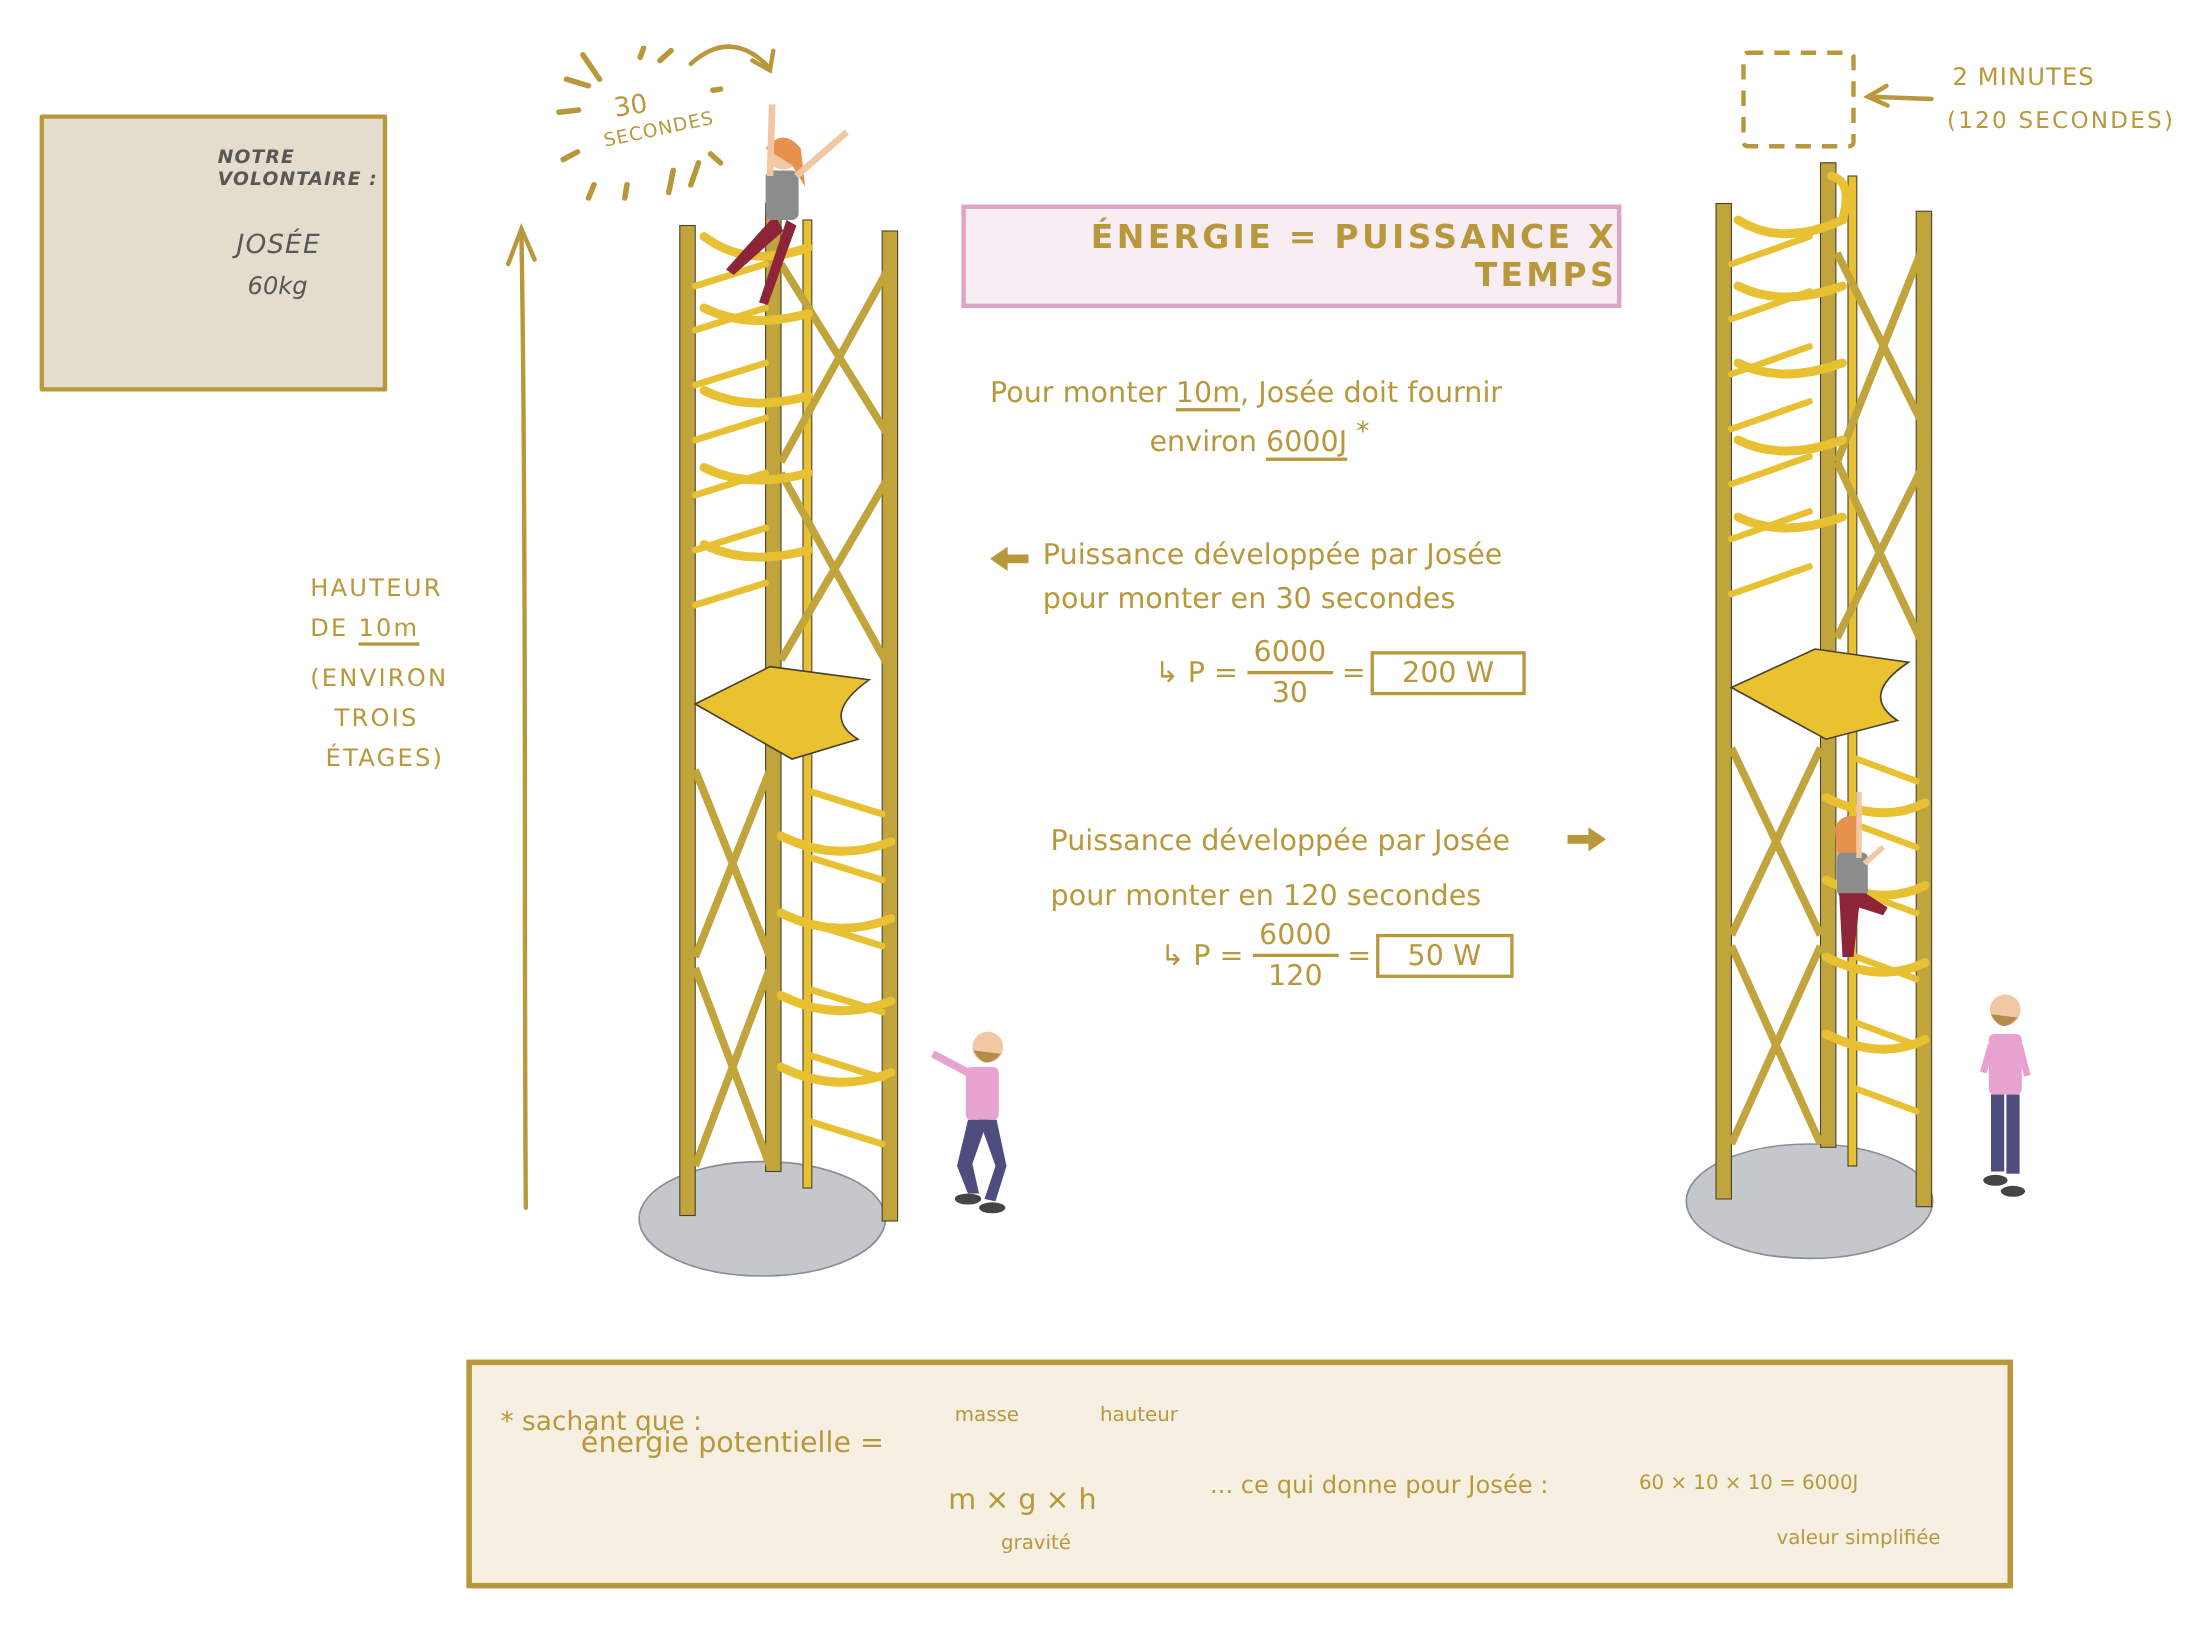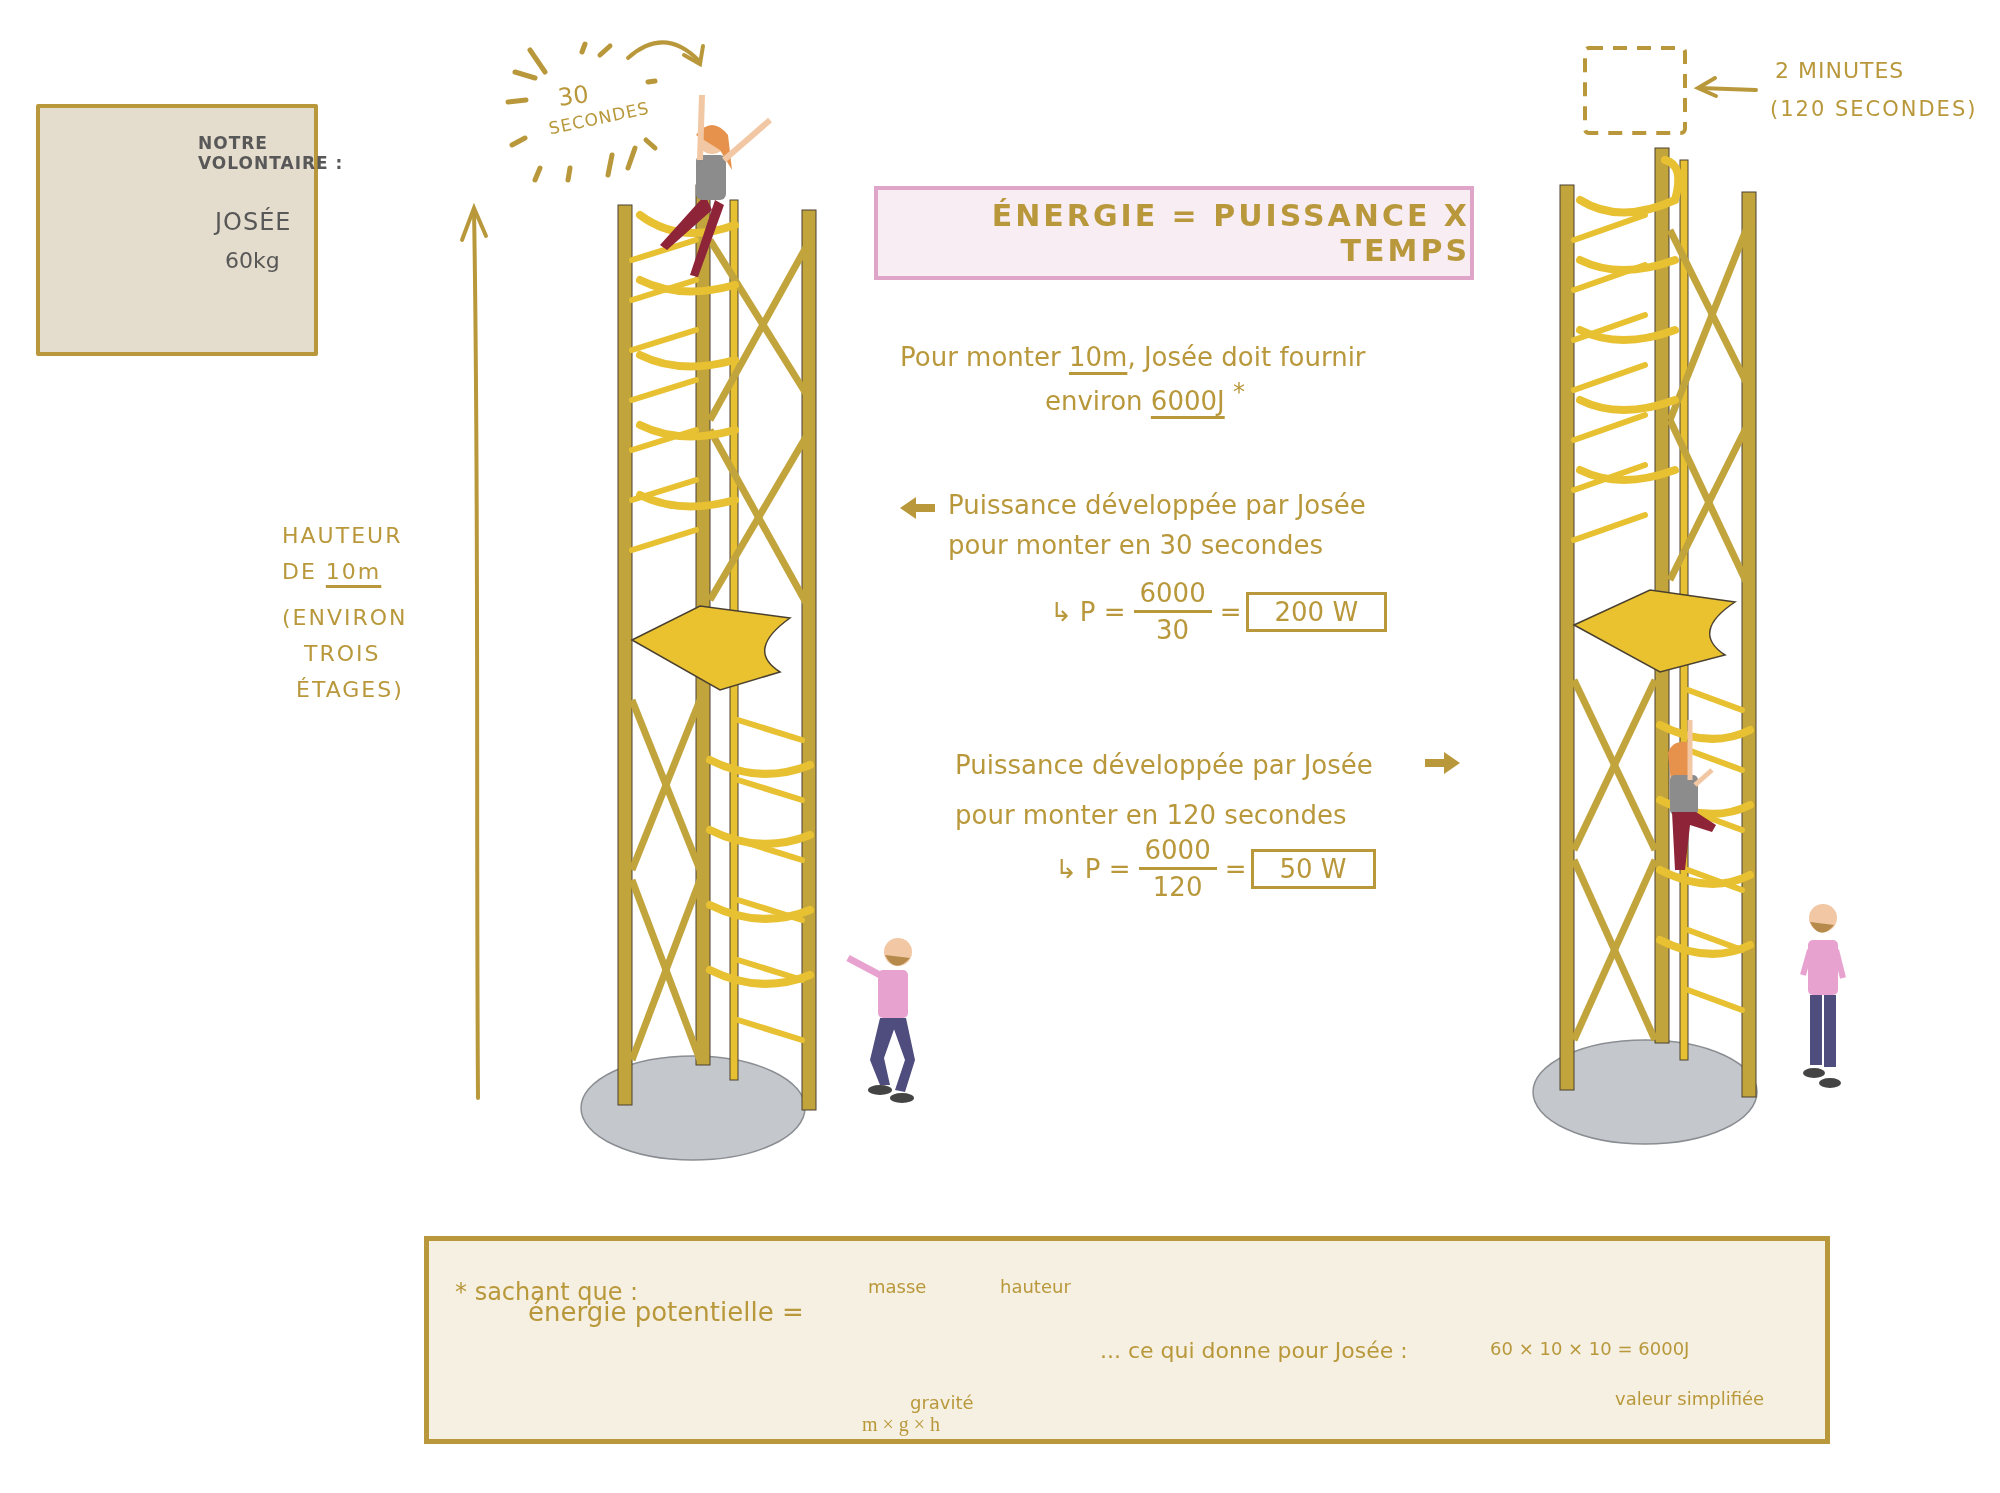--- a/index.html
+++ b/index.html
@@ -1,22 +1,22 @@
 <!DOCTYPE html>
 <html><head>
 <meta charset="utf-8">
 <style>
   html, body { margin:0; padding:0; }
   body { width:2000px; height:1493px; background:#ffffff; position:relative; overflow:hidden;
          font-family:"DejaVu Sans", sans-serif; color:#B9983C; }
   .abs { position:absolute; }
   .gold { color:#B9983C; }
   
-  #volunteer-card { left:36px; top:104px; width:282px; height:252px; background:#E4DCCC;
-     border:4px solid #B9983C; box-sizing:border-box; border-radius:2px; }
+  #volunteer-card { left:36px; top:104px; width:316px; height:252px; background:#E4DCCC;
+     border:4px solid #B9983C; box-sizing:border-box; border-radius:2px;font-style:italic; }
   #volunteer-card .title { position:absolute; left:158px; top:25px; width:150px; color:#585858;
      font-weight:700; font-size:17px; line-height:20px; letter-spacing:1px; }
   #volunteer-card .name { position:absolute; left:175px; top:100px; color:#585858; font-size:24px; letter-spacing:1px; }
   #volunteer-card .mass { position:absolute; left:185px; top:140px; color:#585858; font-size:22px; }
   
   #formula-box { left:874px; top:186px; width:600px; height:94px; background:#F8EDF3;
      border:4px solid #DFA5C9; box-sizing:border-box; display:flex; align-items:center; justify-content:center;text-align:right; }
   #formula-box span { font-size:30px; letter-spacing:3px; color:#B9983C; font-weight:600; }
   .line { font-size:26px; white-space:nowrap; }
   .u { text-decoration:underline; text-decoration-thickness:3px; text-underline-offset:6px; }
@@ -288,17 +288,17 @@
     </span>
   <span>=</span>
   <span class="result">50 W</span>
 </div>
 
 <div id="footnote-box" class="abs"></div>
 <div class="abs gold line" style="left:455px; top:1278px; font-size:24px;">* sachant que :</div>
 <div class="abs gold small" style="left:868px; top:1276px;">masse</div>
 <div class="abs gold small" style="left:1000px; top:1276px;">hauteur</div>
 <div class="abs gold line" style="left:528px; top:1297px; font-size:26px;">énergie potentielle =</div>
-<div class="abs gold line" style="left:862px; top:1413px; font-size:20px;font-family:Liberation Serif, serif;">m × g × h</div>
+<div class="abs gold line" style="left:862px; top:1349px; font-size:26px;">m × g × h</div>
 <div class="abs gold small" style="left:910px; top:1392px;text-align:center;">gravité</div>
 <div class="abs gold" style="left:1100px; top:1338px; font-size:22px;">... ce qui donne pour Josée :</div>
 <div class="abs gold" style="left:1490px; top:1338px; font-size:18px;">60 × 10 × 10 = 6000J</div>
 <div class="abs gold small" style="left:1615px; top:1388px;">valeur simplifiée</div>
 
 </body></html>

